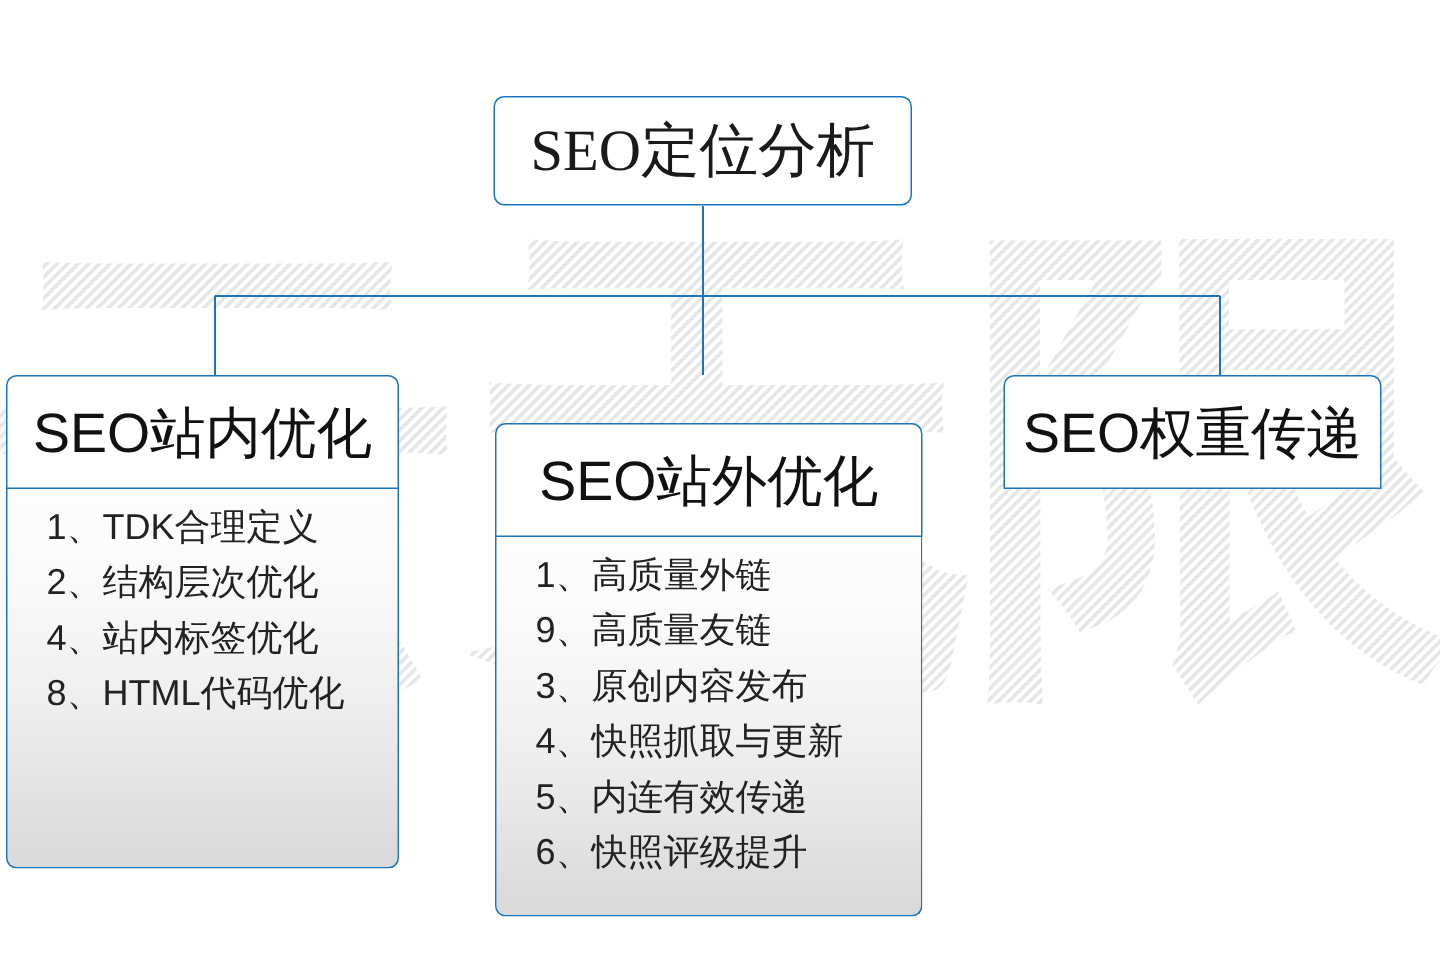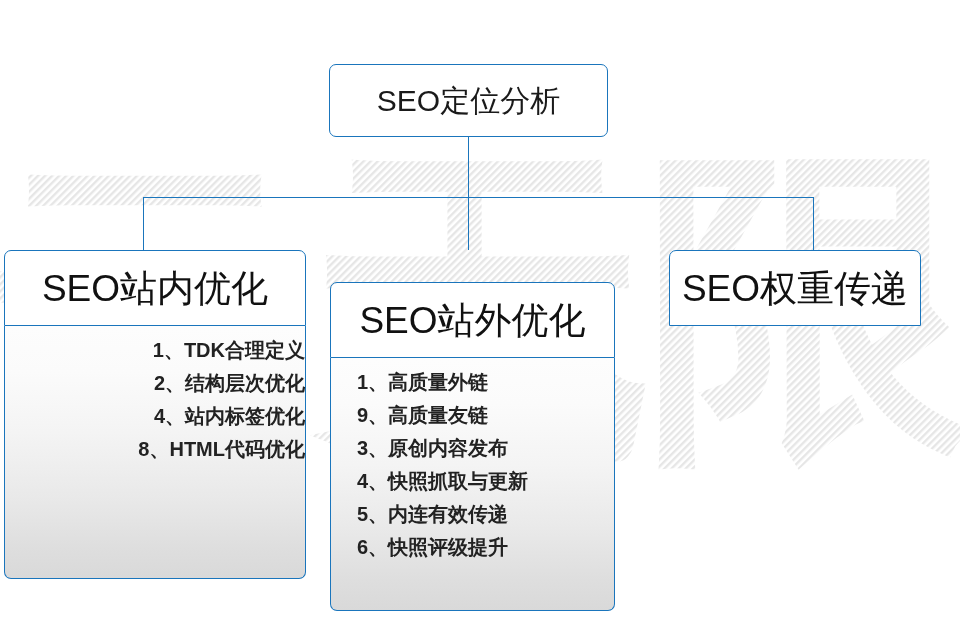--- a/index.html
+++ b/index.html
@@ -60,34 +60,35 @@
     box-sizing: border-box;
     border: 1.6px solid #1a75bc;
     border-radius: 7px;
     background: #ffffff;
     display: flex;
     align-items: center;
     justify-content: center;
     z-index: 3;
   }
   .root-label {
-    font-size: 30px;
+    font-size: 39px;
     color: #1a1a1a;
     letter-spacing: 0px;
     line-height: 1;
     white-space: nowrap;
+    font-family: Liberation Serif, serif;
   }
 
   
   .column {
     position: absolute;
     top: 250px;
     z-index: 3;
   }
-  .col-0 { left: 4px;   width: 302px; text-align: right; }
+  .col-0 { left: 4px;   width: 262px; }
   .col-1 { left: 330px; width: 285px; margin-top: 32px; }
   .col-2 { left: 669px; width: 252px; }
 
   .col-header {
     box-sizing: border-box;
     height: 76px;
     border: 1.6px solid #1a75bc;
     border-radius: 7px 7px 0 0;
     background: #ffffff;
     display: flex;
@@ -113,27 +114,26 @@
                 #f4f4f4 42%,
                 #e9e9e9 68%,
                 #dedede 88%,
                 #d9d9d9 100%);
     padding: 14px 0 10px 0;
     display: flex;
     flex-direction: column;
     justify-content: flex-start;
   }
   .list-item {
-    font-size: 20px;
+    font-size: 24px;
     color: #222222;
     line-height: 1;
     padding: 0 0 0 26px;
     margin-bottom: 13px;
     white-space: nowrap;
-    font-weight: bold;
   }
   .col-2 .list-item { padding-left: 30px; }
   .list-item:last-child { margin-bottom: 0; }
 </style>
 </head>
 <body>
 
 <div id="canvas">
 
   <svg id="watermark" viewBox="0 0 960 641" xmlns="http://www.w3.org/2000/svg" aria-hidden="true">

